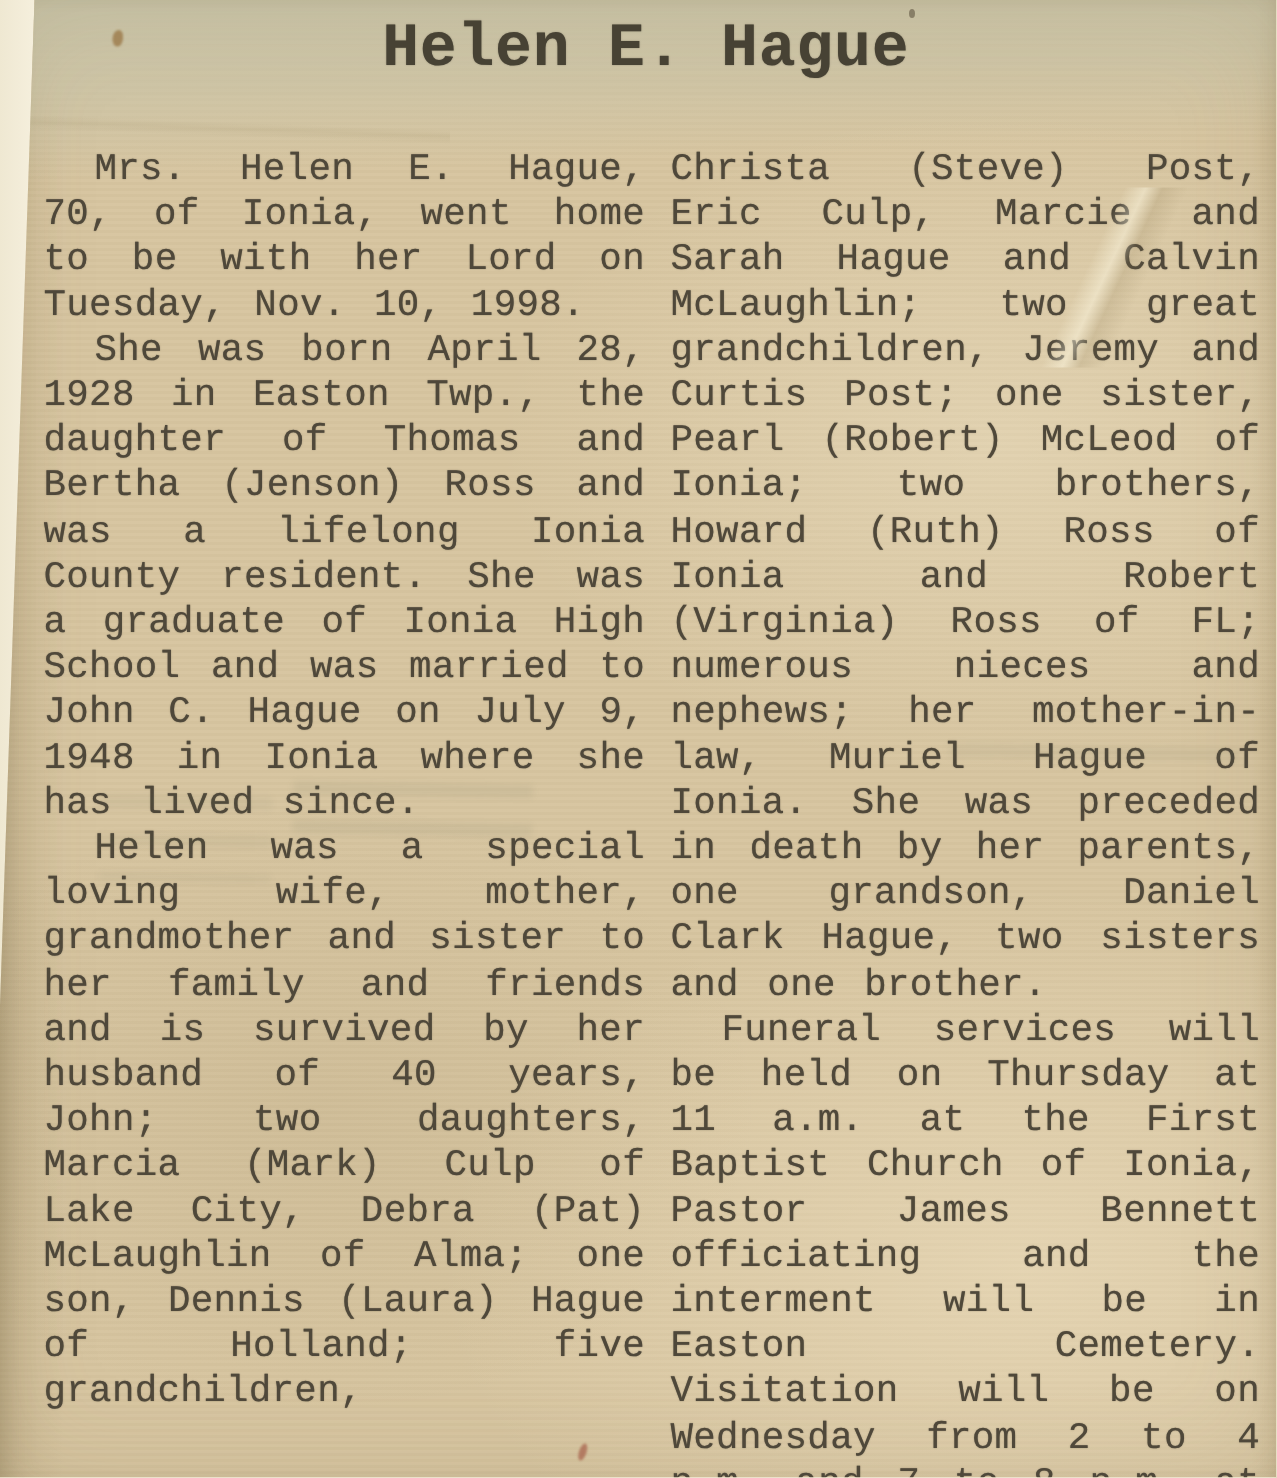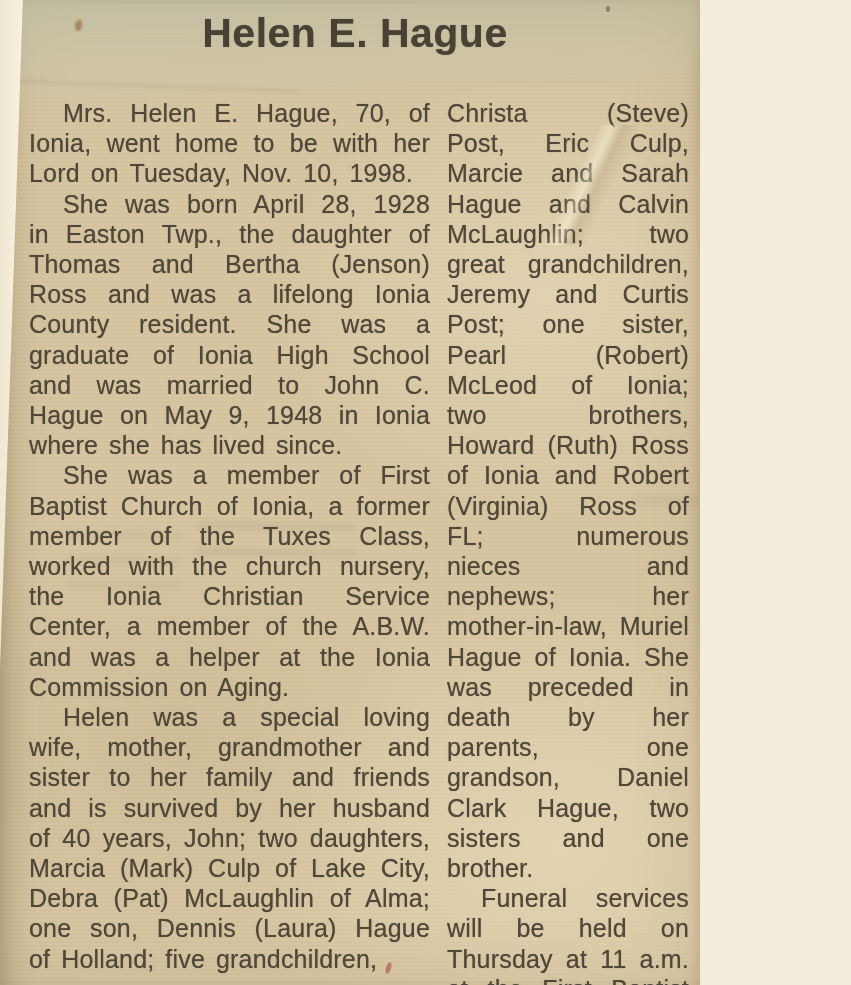--- a/index.html
+++ b/index.html
@@ -5,23 +5,23 @@
   html, body {
     margin: 0;
     padding: 0;
     width: 851px;
     height: 985px;
     overflow: hidden;
     background: #f3eddc;
   }
   .scan {
     position: relative;
-    width: 700px;
+    width: 851px;
     height: 985px;
-    font-family: Liberation Sans, sans-serif;
+    font-family: Liberation Mono, monospace;
   }
   
   .backing {
     position: absolute;
     inset: 0;
     background: linear-gradient(90deg, #efe8d2 0%, #f6f0de 3%, #f3eddc 6%);
   }
   
   .clipping {
     position: absolute;
@@ -123,22 +123,21 @@
   <div class="backing"></div>
 
   <div class="clipping">
 
     <h1 class="headline">Helen E. Hague</h1>
 
     <div class="cols">
 
       <div class="col-left">
         <p class="para indent">Mrs. Helen E. Hague, 70, of Ionia, went home to be with her Lord on Tuesday, Nov. 10, 1998.</p>
-        <p class="para indent">She was born April 28, 1928 in Easton Twp., the daughter of Thomas and Bertha (Jenson) Ross and was a lifelong Ionia County resident. She was a graduate of Ionia High School and was married to John C. Hague on May 9, 1948 in Ionia where she has lived since.</p>
-        <p class="para indent">She was a member of First Baptist Church of Ionia, a former member of the Tuxes Class, worked with the church nursery, the Ionia Christian Service Center, a member of the A.B.W. and was a helper at the Ionia Commission on Aging.</p>
+        <p class="para indent">She was born April 28, 1928 in Easton Twp., the daughter of Thomas and Bertha (Jenson) Ross and was a lifelong Ionia County resident. She was a graduate of Ionia High School and was married to John C. Hague on July 9, 1948 in Ionia where she has lived since.</p>
         <p class="para indent">Helen was a special loving wife, mother, grandmother and sister to her family and friends and is survived by her husband of 40 years, John; two daughters, Marcia (Mark) Culp of Lake City, Debra (Pat) McLaughlin of Alma; one son, Dennis (Laura) Hague of Holland; five grandchildren,</p>
       </div>
 
       <div class="col-right">
         <p class="para no-indent">Christa (Steve) Post, Eric Culp, Marcie and Sarah Hague and Calvin McLaughlin; two great grandchildren, Jeremy and Curtis Post; one sister, Pearl (Robert) McLeod of Ionia; two brothers, Howard (Ruth) Ross of Ionia and Robert (Virginia) Ross of FL; numerous nieces and nephews; her mother-in-law, Muriel Hague of Ionia. She was preceded in death by her parents, one grandson, Daniel Clark Hague, two sisters and one brother.</p>
         <p class="para indent">Funeral services will be held on Thursday at 11 a.m. at the First Baptist Church of Ionia, Pastor James Bennett officiating and the interment will be in Easton Cemetery. Visitation will be on Wednesday from 2 to 4 p.m. and 7 to 8 p.m. at the Rich St. Chapel of Cook Funeral Home. Memorial contributions may be made to either First Baptist Church Memorial Fund or Ionia Co. Commission on Aging, envelopes will be available at the Cook Funeral Home or at the Church.</p>
       </div>
 
     </div>
 

